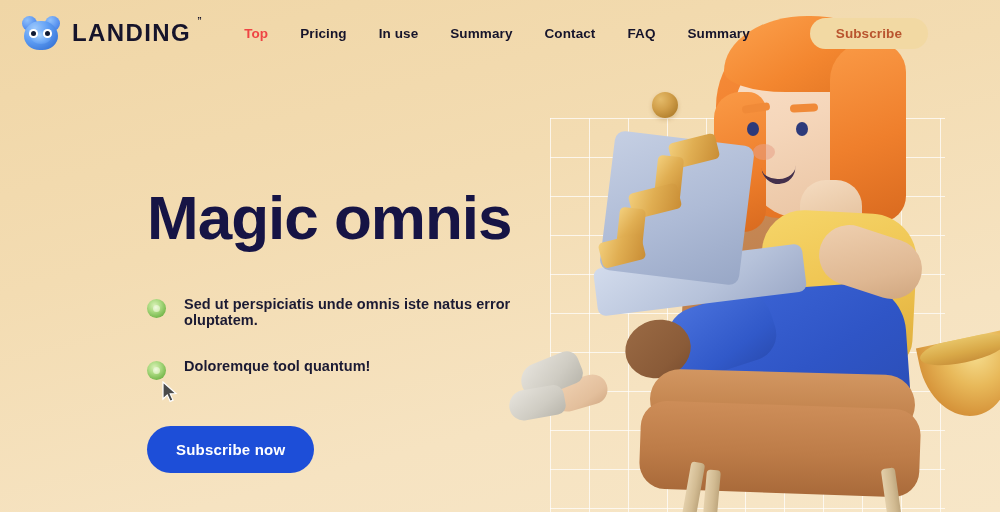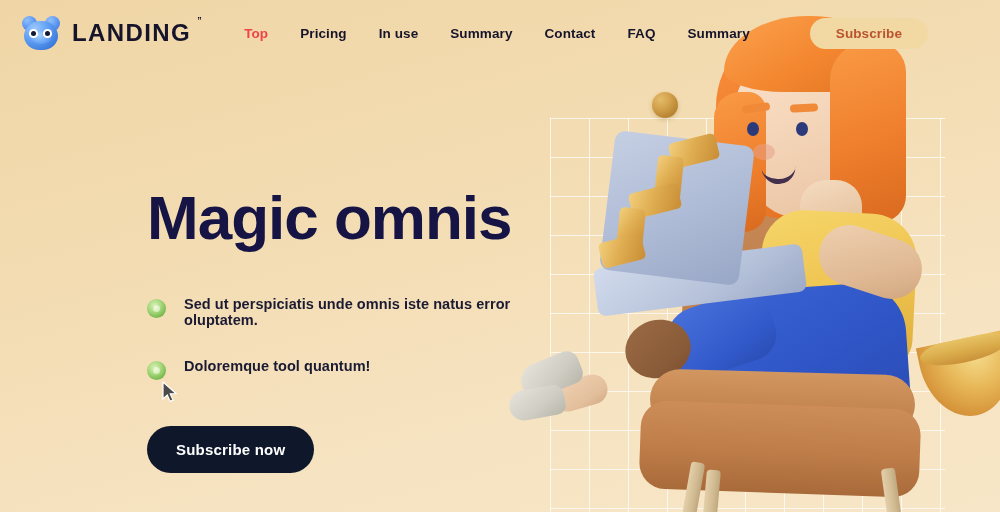--- a/index.html
+++ b/index.html
@@ -91,21 +91,21 @@
     content:""; position:absolute; left:6px; top:5.5px;
     width:7px; height:7px; border-radius:50%;
     background: radial-gradient(circle at 40% 35%, #f0fadf 0%, #cbe8a8 100%);
   }
   .btext {
     margin-left:18px; font-size:14.5px; line-height:16px;
     font-weight:bold; color:#1b1a33; letter-spacing:0.05px;
   }
   .cta {
     margin-top:16px;
-    display:inline-block; background:#0f172a; color:#ffffff;
+    display:inline-block; background:#1d4ed8; color:#ffffff;
     font-size:15px; font-weight:bold; padding:15px 29px;
     border-radius:26px; border:none; cursor:pointer;
     letter-spacing:0.2px;
   }
 
   
   .illo { position:absolute; left:500px; top:0; width:500px; height:512px; z-index:10; }
   .grid {
     position:absolute; left:50px; top:118px; width:395px; height:394px;
     background-image:

